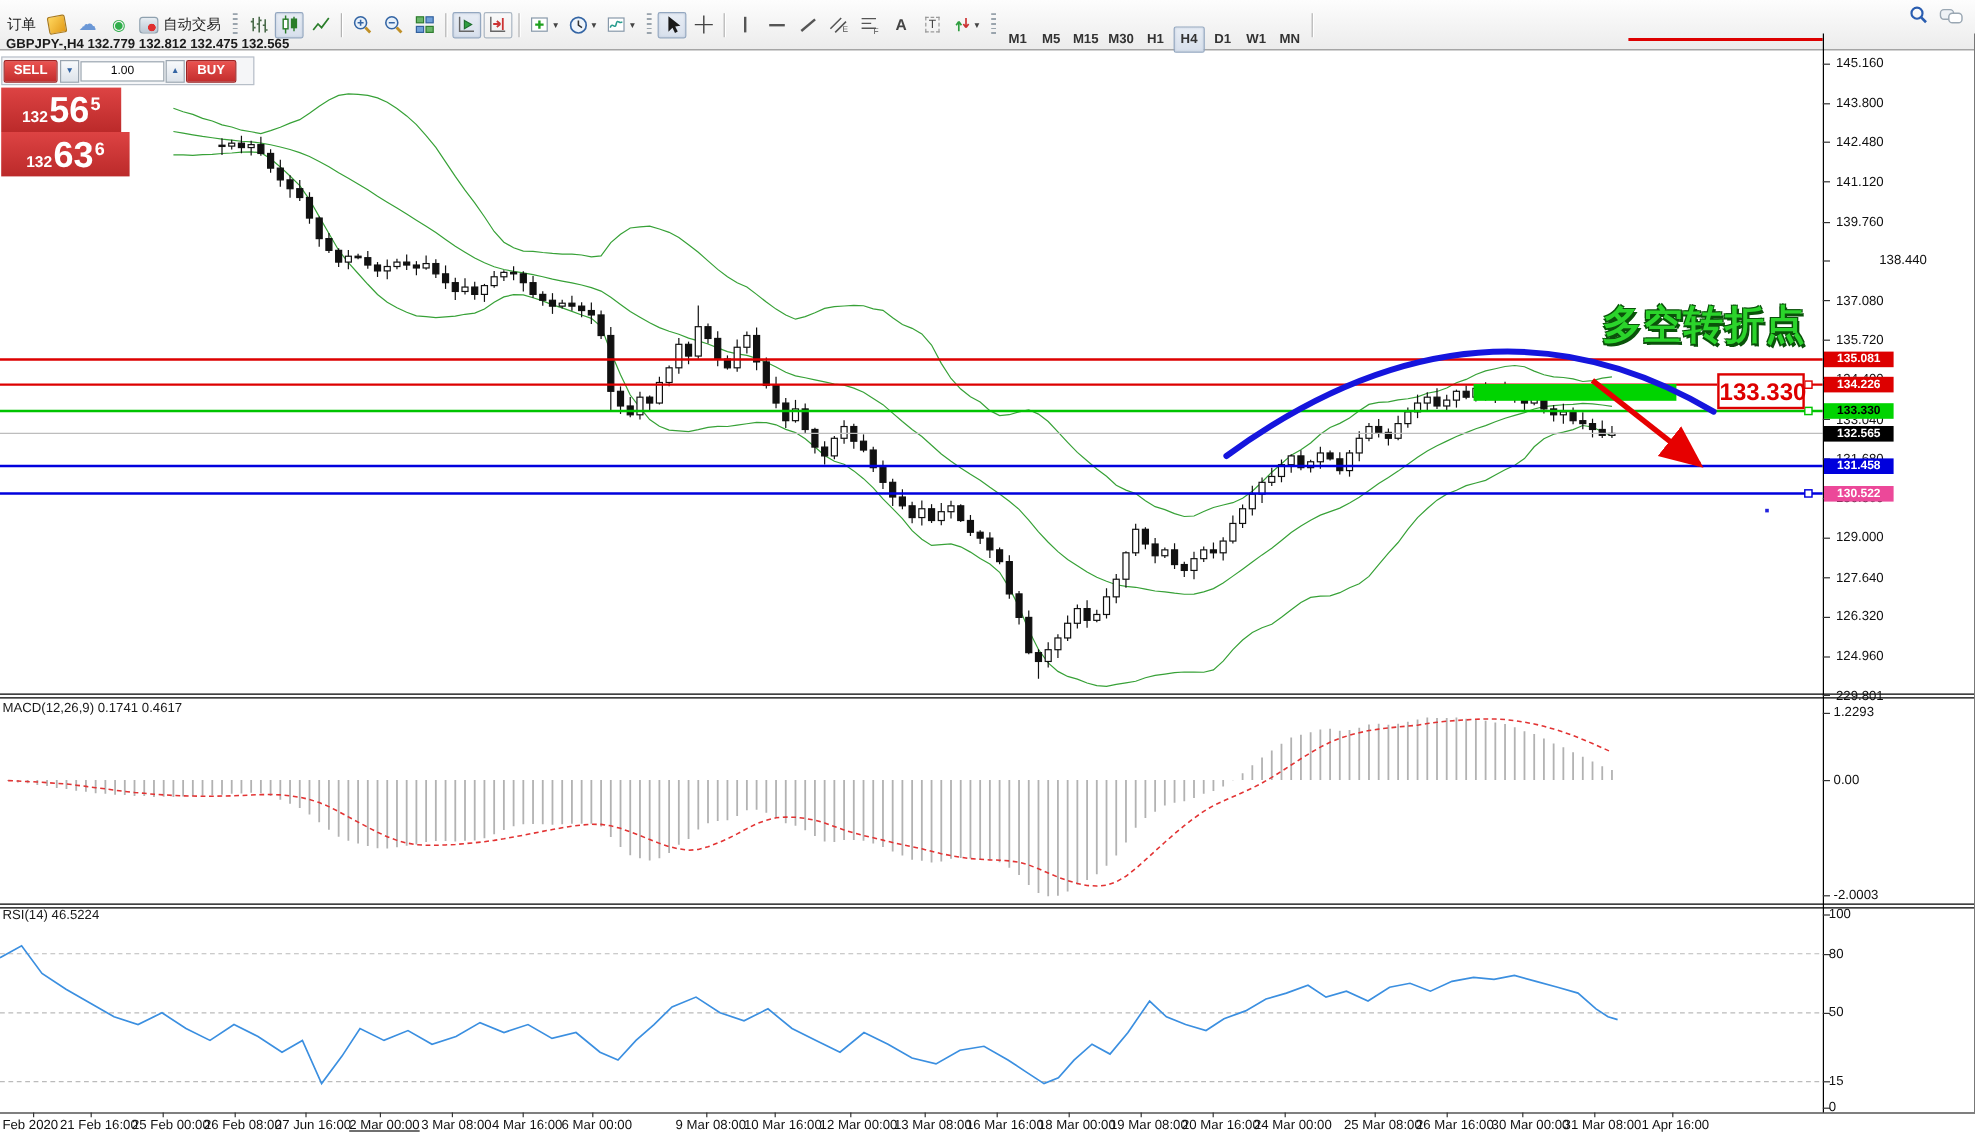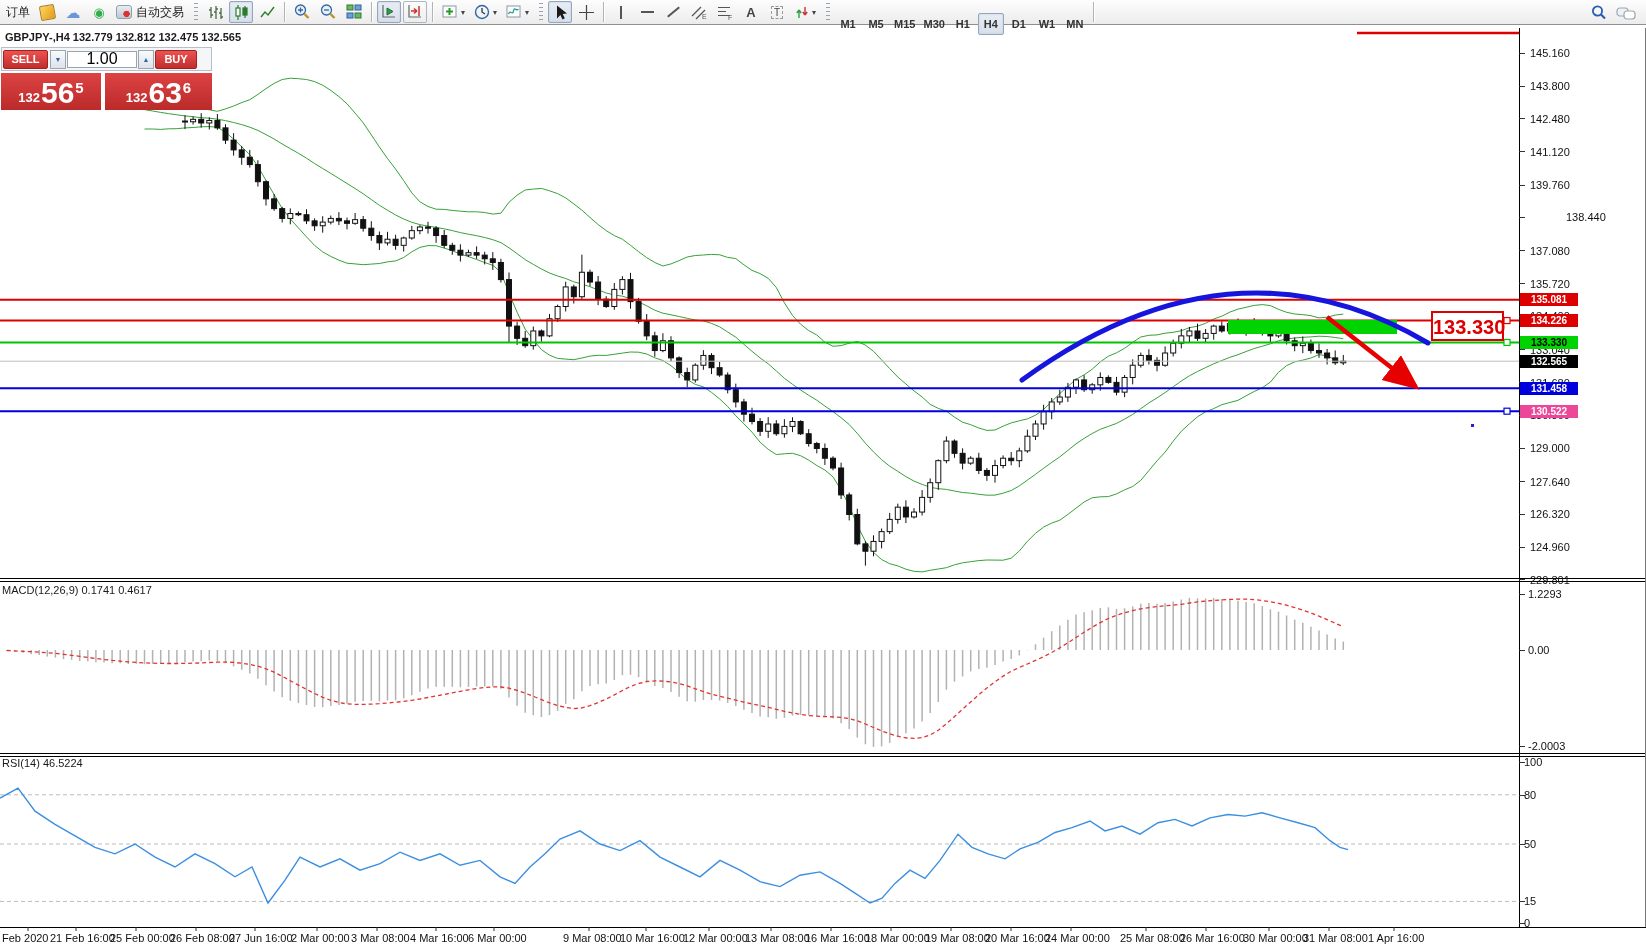--- a/index.html
+++ b/index.html
@@ -1,20 +1,20 @@
 <!DOCTYPE html>
 <html><head>
 <meta charset="utf-8">
 <style>
   html,body{margin:0;padding:0;background:#fff;width:1646px;height:950px;overflow:hidden;
     font-family:"Liberation Sans","DejaVu Sans",sans-serif;}
   #stage{position:relative;width:1646px;height:950px;background:#fff;}
 
   
-  .toolbar{position:absolute;left:0;top:0;width:1646px;height:25px;
+  .toolbar{position:absolute;left:0;top:0;width:1646px;height:42px;
     background:linear-gradient(#fdfdfd,#ececec);border-bottom:1px solid #8f8f8f;
     display:flex;align-items:center;padding-left:2px;box-sizing:border-box;}
   .tb{height:22px;min-width:24px;display:flex;align-items:center;justify-content:center;
     border:1px solid transparent;border-radius:2px;margin:0 1px;background:transparent;
     font-family:inherit;font-size:12px;color:#222;padding:0 2px;cursor:default;}
   .tb.active{background:linear-gradient(#e8edf5,#d8e0ec);border:1px solid #93a7c0;box-shadow:inset 0 0 2px #b9c6d8;}
   .tb.boxed{border:1px solid #aab6c2;}
   .sep{width:1px;height:20px;background:#b3b3b3;box-shadow:1px 0 0 #fff;margin:0 4px;flex:none;}
   .grip{width:4px;height:19px;margin:0 4px 0 6px;flex:none;
     background:repeating-linear-gradient(180deg,#9aa4ad 0 1.5px,transparent 1.5px 4px);}
@@ -47,23 +47,23 @@
   #ohlc-header{position:absolute;left:5px;top:31px;font-size:11px;font-weight:bold;color:#1a1a1a;}
   #trade-panel{position:absolute;left:1px;top:47px;width:211px;}
   #tp-row1{position:relative;height:24px;background:#f5f6f8;border:1px solid #b7bfc8;
     display:flex;align-items:center;padding:1px;box-sizing:border-box;}
   .tp-btn{height:19px;font-size:11px;font-weight:bold;color:#fff;border:1px solid #9e2222;border-radius:2px;
     background:linear-gradient(#ea5350,#c32d2d);display:flex;align-items:center;justify-content:center;}
   #sell-btn{width:45px;}
   #buy-btn{width:42px;margin-left:1px;}
   .spin{width:14px;height:17px;border:1px solid #9aa5b0;background:linear-gradient(#f8fafc,#dde3ea);
     color:#3465a4;font-size:7px;display:flex;align-items:center;justify-content:center;}
-  #vol-input{width:68px;height:15px;border:1px solid #9aa5b0;font-size:16px;text-align:center;
+  #vol-input{width:68px;height:15px;border:1px solid #9aa5b0;font-size:10px;text-align:center;
     font-family:inherit;padding:0;margin:0 1px;}
-  #tp-prices{display:flex;margin-top:2px;}
+  #tp-prices{display:flex;margin-top:2px;flex-direction:column;}
   .px-box{height:37px;color:#fff;background:linear-gradient(#dd4343,#bb2a2a);
     display:flex;align-items:flex-end;justify-content:center;padding-bottom:2px;box-sizing:border-box;}
   #bid-box{width:100px;margin-right:4px;}
   #ask-box{width:107px;}
   .px-pre{font-size:13px;font-weight:bold;margin-bottom:3px;}
   .px-big{font-size:30px;font-weight:bold;line-height:30px;margin:0 1px;}
   .px-sup{font-size:15px;font-weight:bold;margin-bottom:12px;}
 
   
   #turn-text{position:absolute;left:1330px;top:249px;width:175px;text-align:right;
@@ -835,21 +835,21 @@
       <div class="lbl" style="left:1524px;top:895px;">15</div>
       <div class="dash" style="top:923px;"></div>
       <div class="lbl" style="left:1524px;top:917px;">0</div>
     </div>
   <div id="time-layer">
       <div class="time-lbl" style="left: 2px;">Feb 2020</div>
       <div class="time-lbl" style="left: 50px;">21 Feb 16:00</div>
       <div class="time-lbl" style="left: 110px;">25 Feb 00:00</div>
       <div class="time-lbl" style="left: 170px;">26 Feb 08:00</div>
       <div class="time-lbl" style="left: 229px;">27 Jun 16:00</div>
-      <div class="time-lbl" style="left: 291px;">2 Mar 00:00</div>
+      <div class="time-lbl" style="left: 291px; text-decoration: underline;">2 Mar 00:00</div>
       <div class="time-lbl" style="left: 351px;">3 Mar 08:00</div>
       <div class="time-lbl" style="left: 410px;">4 Mar 16:00</div>
       <div class="time-lbl" style="left: 468px;">6 Mar 00:00</div>
       <div class="time-lbl" style="left: 563px;">9 Mar 08:00</div>
       <div class="time-lbl" style="left: 620px;">10 Mar 16:00</div>
       <div class="time-lbl" style="left: 683px;">12 Mar 00:00</div>
       <div class="time-lbl" style="left: 745px;">13 Mar 08:00</div>
       <div class="time-lbl" style="left: 805px;">16 Mar 16:00</div>
       <div class="time-lbl" style="left: 865px;">18 Mar 00:00</div>
       <div class="time-lbl" style="left: 925px;">19 Mar 08:00</div>
@@ -882,15 +882,16 @@
         <span class="px-sup">5</span>
       </div>
       <div class="px-box" id="ask-box">
         <span class="px-pre">132</span>
         <span class="px-big">63</span>
         <span class="px-sup">6</span>
       </div>
     </div>
   </div>
 
+  <div id="turn-text">多空转折点</div>
   <div id="price-callout">133.330</div>
 
 </div>
 
 </body></html>

